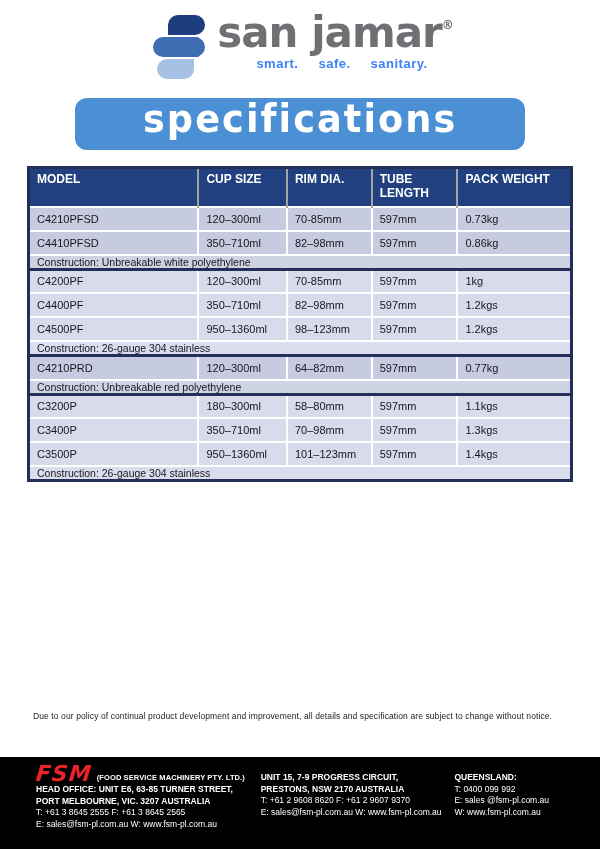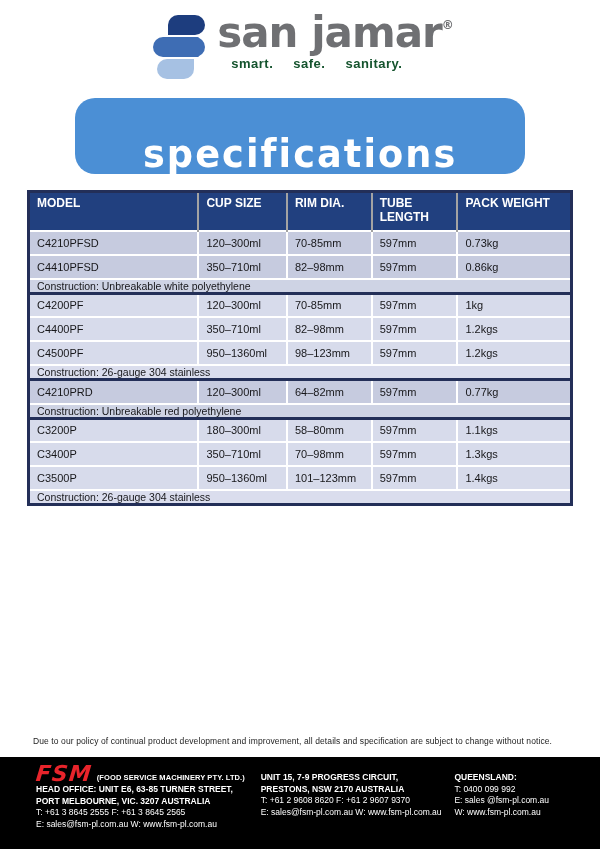--- a/index.html
+++ b/index.html
@@ -26,32 +26,32 @@
   .petal-mid2  { width: 18px; height: 20px; left: 40px; top: 23px; background: #3e6db4; border-radius: 2px 13px 13px 2px; }
   .petal-light { width: 37px; height: 20px; left: 10px; top: 45px; background: #a6c1e3; border-radius: 13px 0 13px 13px; }
   .wordmark-col { display: flex; flex-direction: column; }
   .wordmark {
     font-size: 42px; font-weight: bold; color: #6f7073;
     letter-spacing: -1px; line-height: 1;
     font-family: "DejaVu Sans", sans-serif;
   }
   .wordmark sup { font-size: 12px; color: #6f7073; vertical-align: 18px; }
   .tagline {
-    display: flex; gap: 20px; justify-content: flex-start;
+    display: flex; gap: 20px; justify-content: center;
     margin-top: 2px; padding-left: 14px;
-    font-size: 13px; font-weight: bold; color: #14532d; letter-spacing: 0.5px;
+    font-size: 13px; font-weight: bold; color: #3b82f6; letter-spacing: 0.5px;
   }
 
   
   .spec-banner {
-    width: 450px; height: 76px;
+    width: 450px; height: 52px;
     margin: 8px auto 0;
     background: #4b8fd5;
-    border-radius: 20px;
-    display: flex; align-items: flex-end; justify-content: center;
+    border-radius: 12px;
+    display: flex; align-items: flex-start; justify-content: center;
   }
   .spec-banner-title {
     color: #ffffff; font-size: 36px; font-weight: bold;
     letter-spacing: 2px;
     font-family: "DejaVu Sans", sans-serif;
     transform: scaleY(1.08) scaleX(1.02);
   }
 
   
   table.spec {
@@ -82,21 +82,21 @@
   table.spec td:first-child { border-left: none; margin-top: 44px; }
   table.spec tr.construction td { height: 14px; font-size: 10.5px; }
   tbody.tone-dark td  { background: #c6cbdf; }
   tbody.tone-dark tr.construction td { background: #ced3e4; }
   tbody.tone-light td { background: #d7dbeb; }
   tbody.tone-light tr.construction td { background: #dadded; }
   tbody.sect { border-top: 3px solid #232f58; }
 
   
   .disclaimer {
-    position: absolute; left: 33px; top: 736px;
+    position: absolute; left: 33px; top: 711px;
     font-size: 8.5px; color: #232323; letter-spacing: 0.1px;
   }
 
   
   .footer {
     position: absolute; left: 0; right: 0; bottom: 0;
     height: 92px; background: #000000;
     color: #ffffff;
     display: flex;
     padding: 8px 10px 0 36px;

